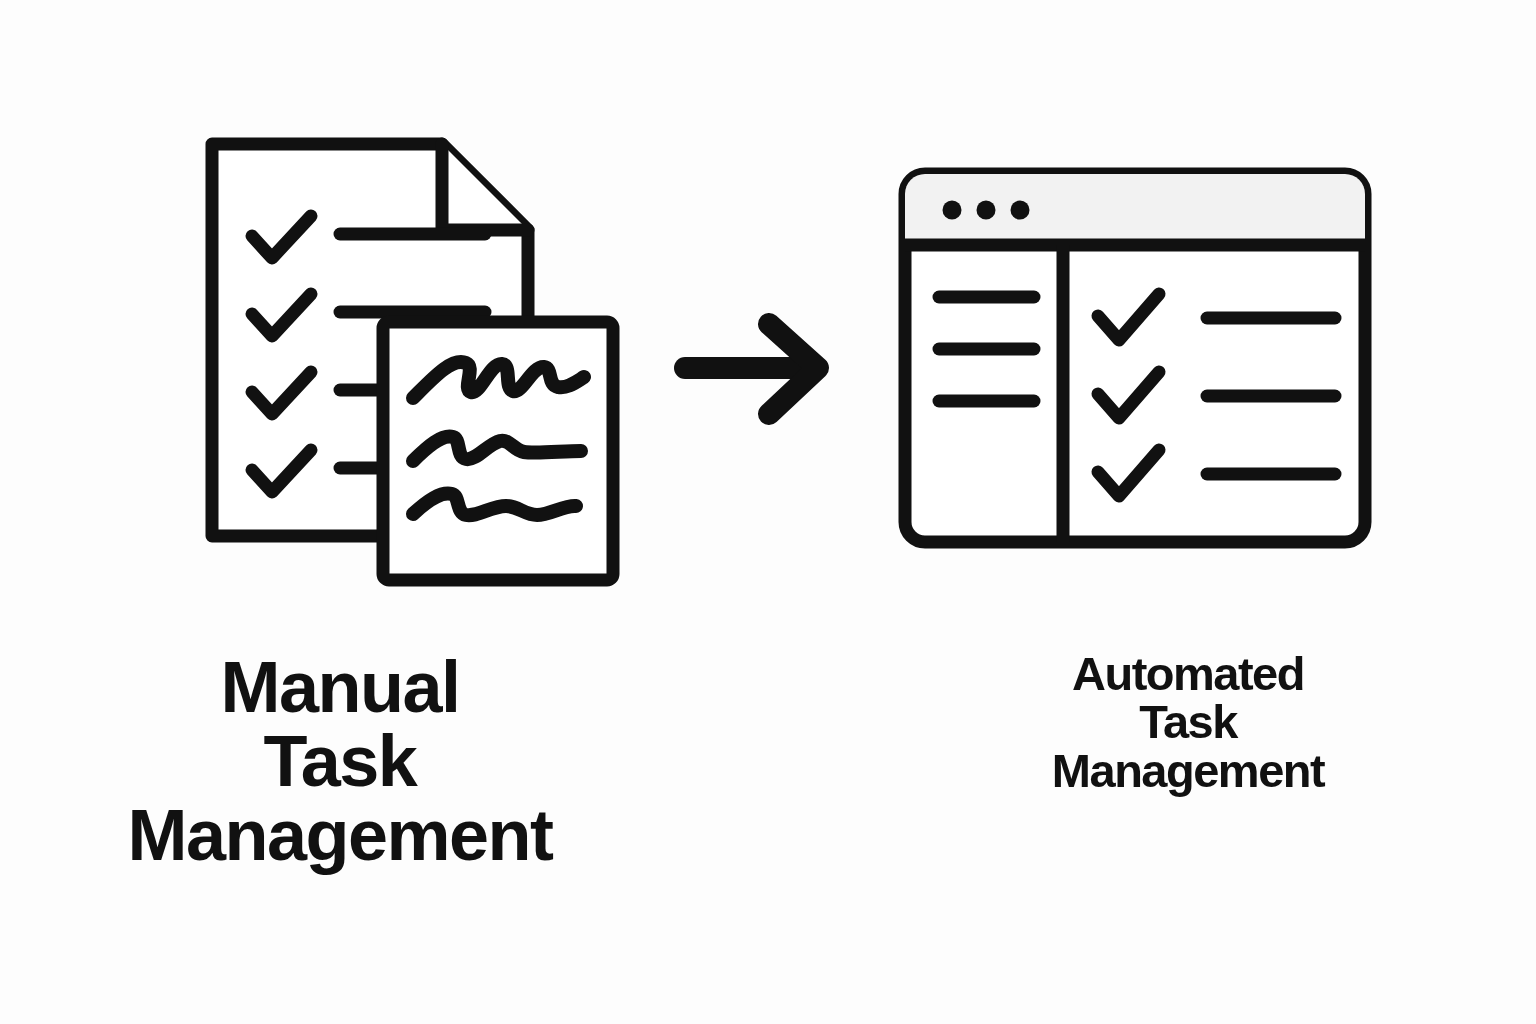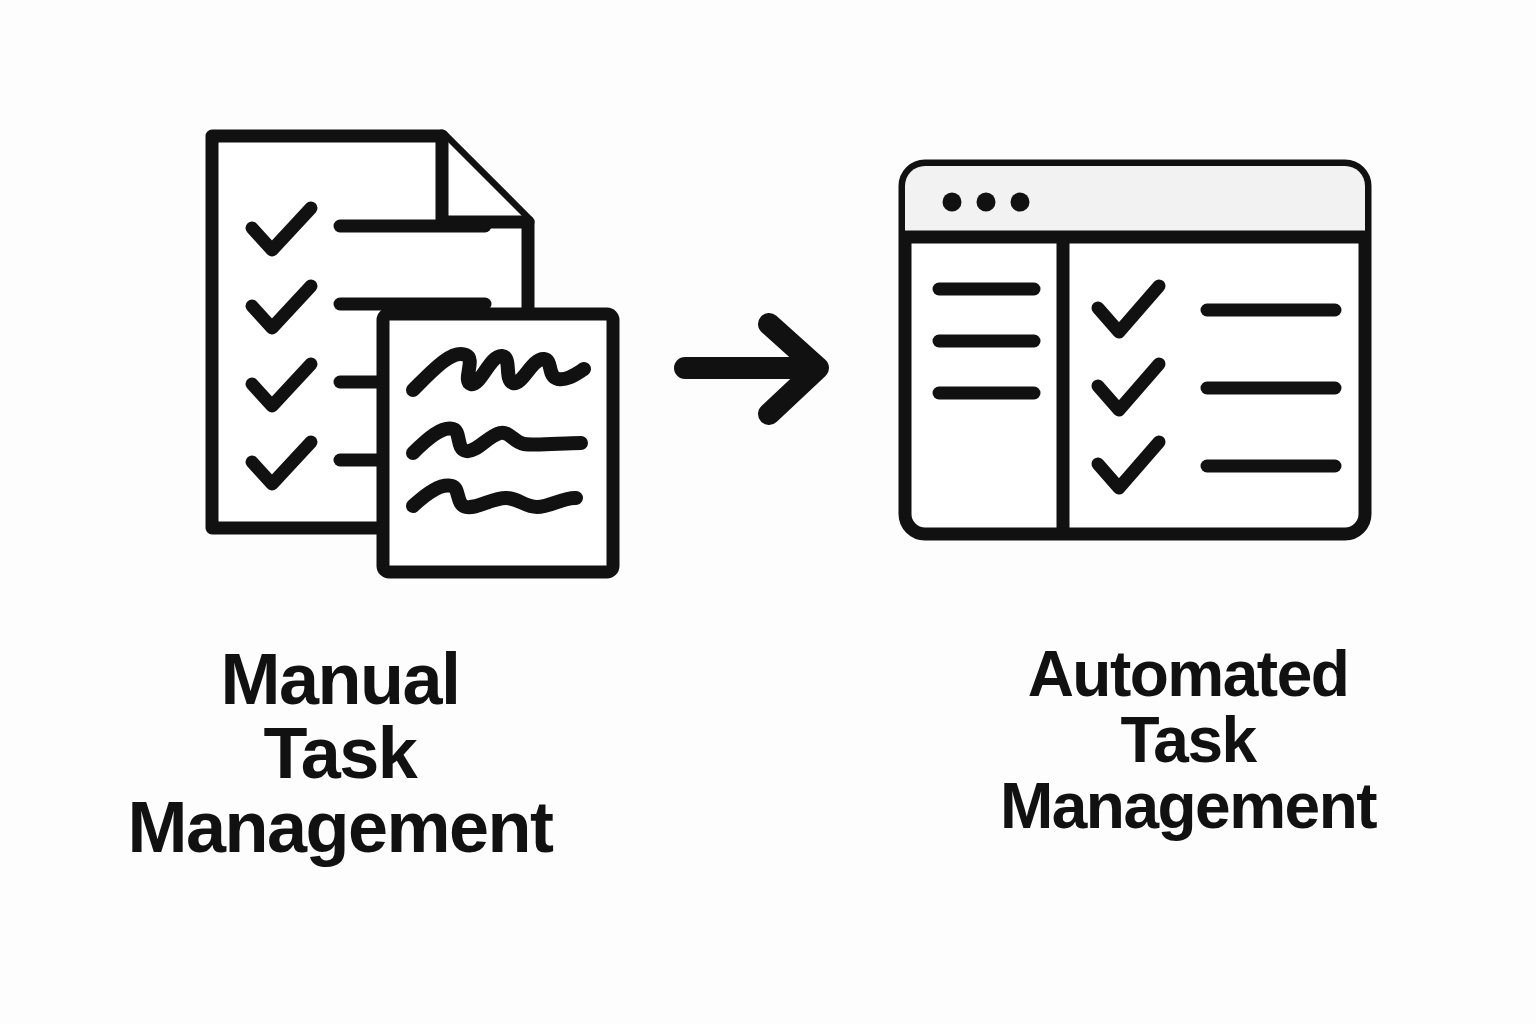--- a/index.html
+++ b/index.html
@@ -15,21 +15,21 @@
     overflow: hidden;
   }
   #stage {
     position: relative;
     width: 1536px;
     height: 1024px;
     background: #fdfdfd;
   }
   .panel {
     position: absolute;
-    top: 8px;
+    top: 16px;
     height: 898px;
   }
   #panel-manual { left: 0; width: 680px; }
   #panel-automated { left: 840px; width: 696px; }
 
   .icon-area {
     position: absolute;
     top: 90px;
     left: 0;
     width: 100%;
@@ -59,21 +59,21 @@
     width: 100%;
     top: 634px;
     text-align: center;
     color: #111111;
     font-weight: 700;
     font-size: 72px;
     line-height: 1.03;
     letter-spacing: -1.5px;
   }
   .caption .line { display: block; white-space: nowrap; }
-  #caption-automated { font-size: 64px; }
+  #caption-automated { font-size: 47px; }
 </style>
 </head>
 <body>
 
 <div id="stage">
 
   <div class="panel" id="panel-manual">
 
     <div class="icon-area">
       <svg id="manual-svg" width="460" height="480" viewBox="0 0 460 480" fill="none" stroke="#111111" stroke-width="13" stroke-linecap="round" stroke-linejoin="round">

